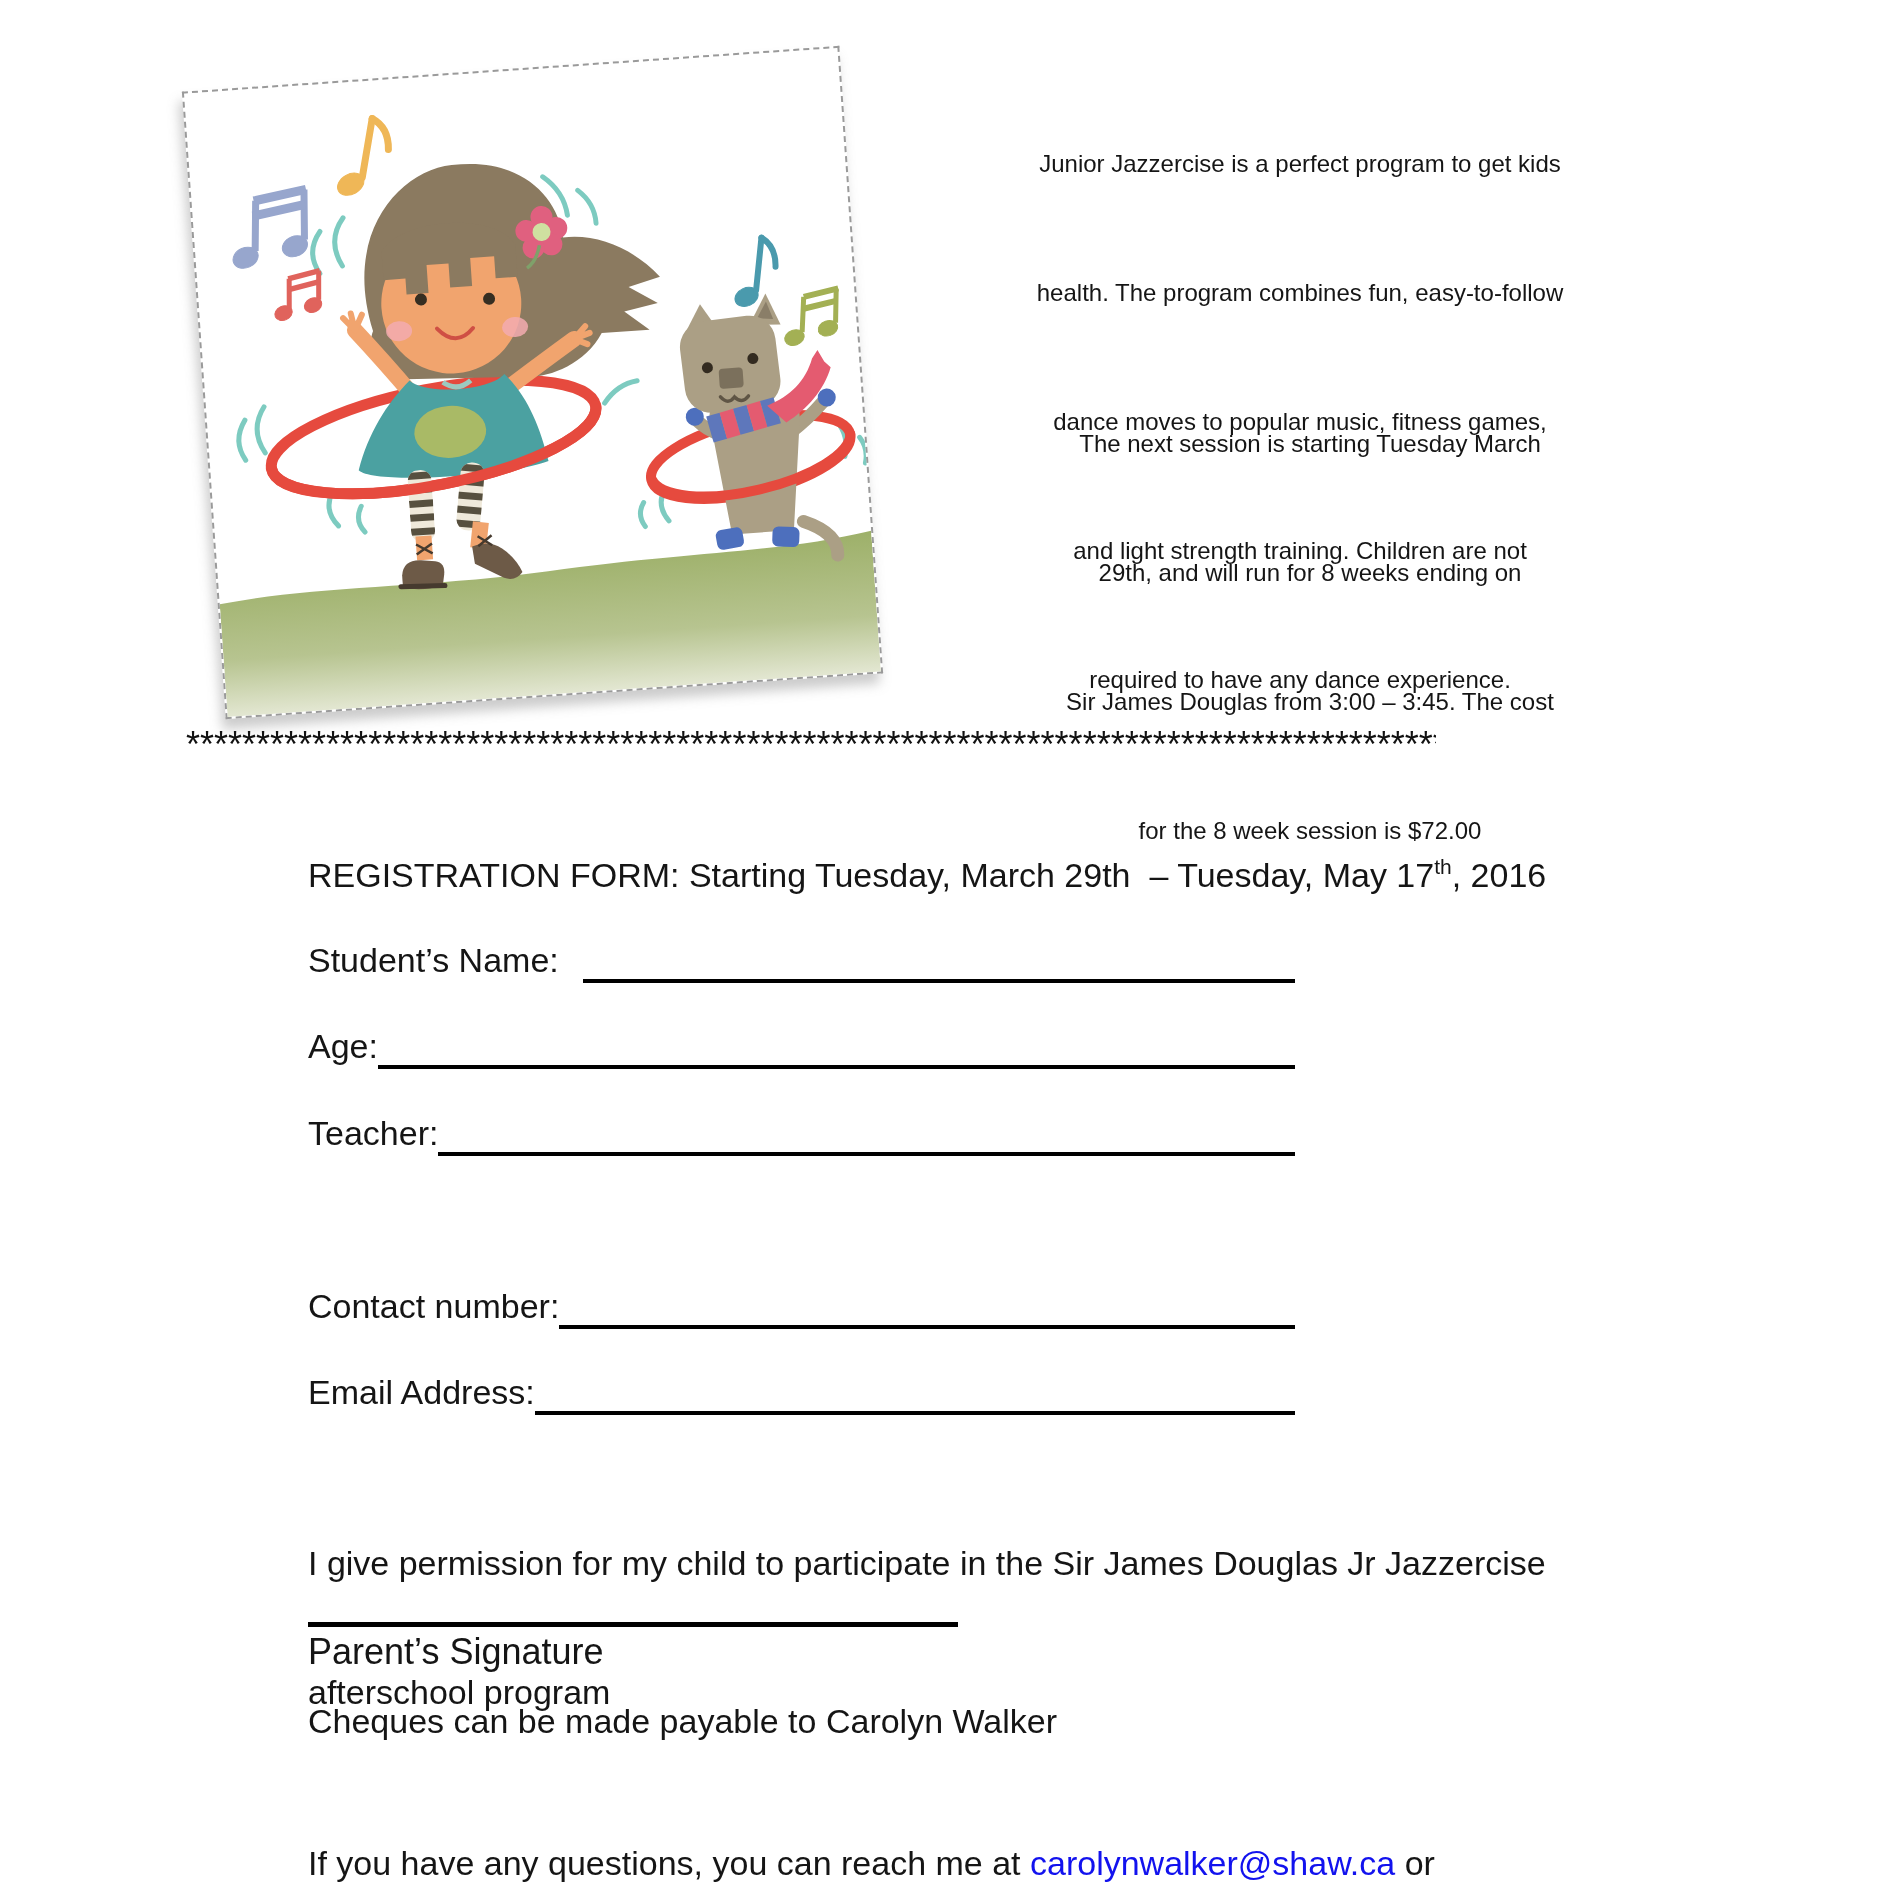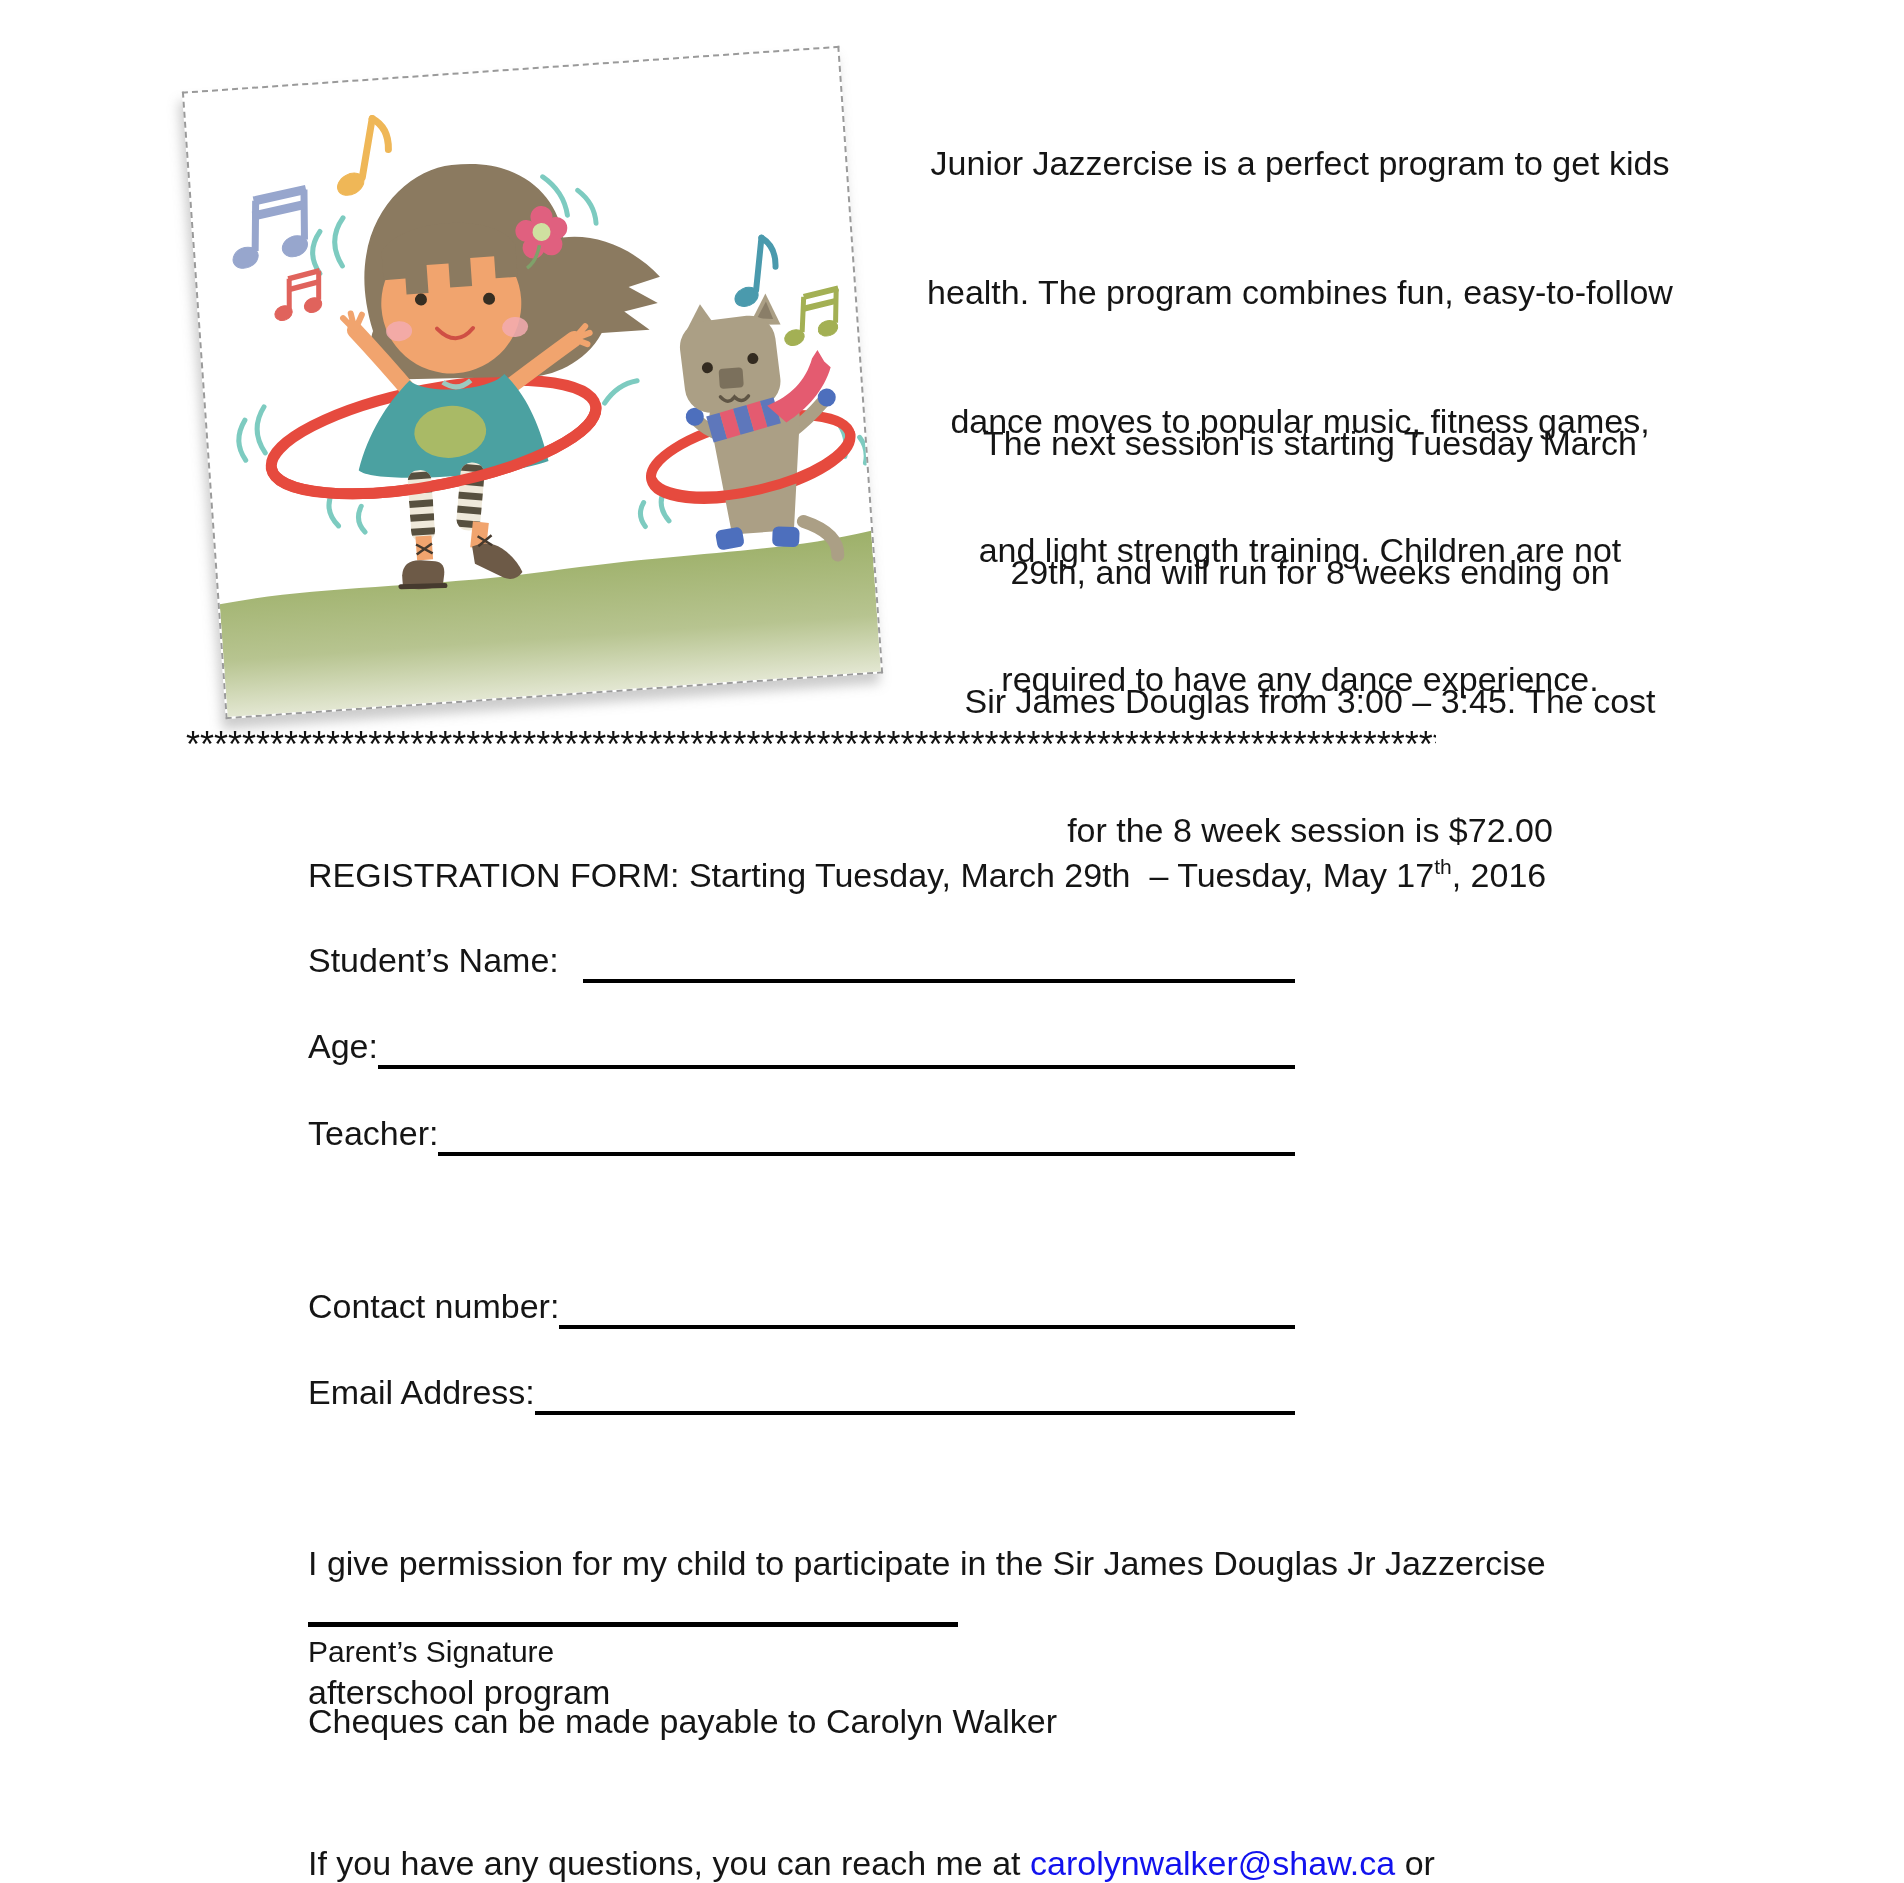--- a/index.html
+++ b/index.html
@@ -1,20 +1,20 @@
 <!DOCTYPE html>
 <html><head>
 <meta charset="utf-8">
 <style>
   html,body{margin:0;padding:0;background:#ffffff;}
   .page{
     position:relative;width:1904px;height:1883px;background:#ffffff;
     font-family:"Liberation Sans",sans-serif;color:#151515;overflow:hidden;
   }
-  .txt{font-size:34px;line-height:43px;white-space:pre-wrap;}
+  .txt{font-size:24px;line-height:43px;white-space:pre-wrap;}
   .center{text-align:center;}
   .abs{position:absolute;}
   
   .card{
     position:absolute;left:203px;top:68px;width:655px;height:625px;
     background:#ffffff;border:2px dashed #9a9a9a;
     transform:rotate(-4deg);
     box-shadow:-4px 10px 12px rgba(110,110,110,0.35);
   }
   .card svg{display:block;width:655px;height:625px;}
@@ -27,21 +27,21 @@
   .reg-heading{position:absolute;left:308px;top:853px;font-size:34px;line-height:44px;white-space:pre-wrap;}
   .reg-heading .sup{font-size:21px;position:relative;top:-13px;}
   
   .frow{position:absolute;left:308px;width:987px;height:46px;display:flex;align-items:stretch;}
   .frow .flabel{font-size:34px;line-height:46px;white-space:pre;}
   .frow .fill-line{flex:1;border-bottom:4px solid #000;}
   
   .permission{position:absolute;left:308px;top:1456px;width:1450px;font-size:34px;line-height:43px;white-space:pre-wrap;}
   
   .sig-line{position:absolute;left:308px;top:1622px;width:650px;height:5px;background:#000;}
-  .sig-label{position:absolute;left:308px;top:1632px;font-size:30px;line-height:40px;}
+  .sig-label{position:absolute;left:308px;top:1632px;font-size:36px;line-height:40px;}
   
   .cheques{position:absolute;left:308px;top:1700px;font-size:34px;line-height:43px;}
   .questions{position:absolute;left:308px;top:1756px;width:1350px;font-size:34px;line-height:43px;white-space:pre-wrap;}
   a.mail{cursor:pointer;}
 </style>
 </head>
 <body>
 
 <div class="page">
 

